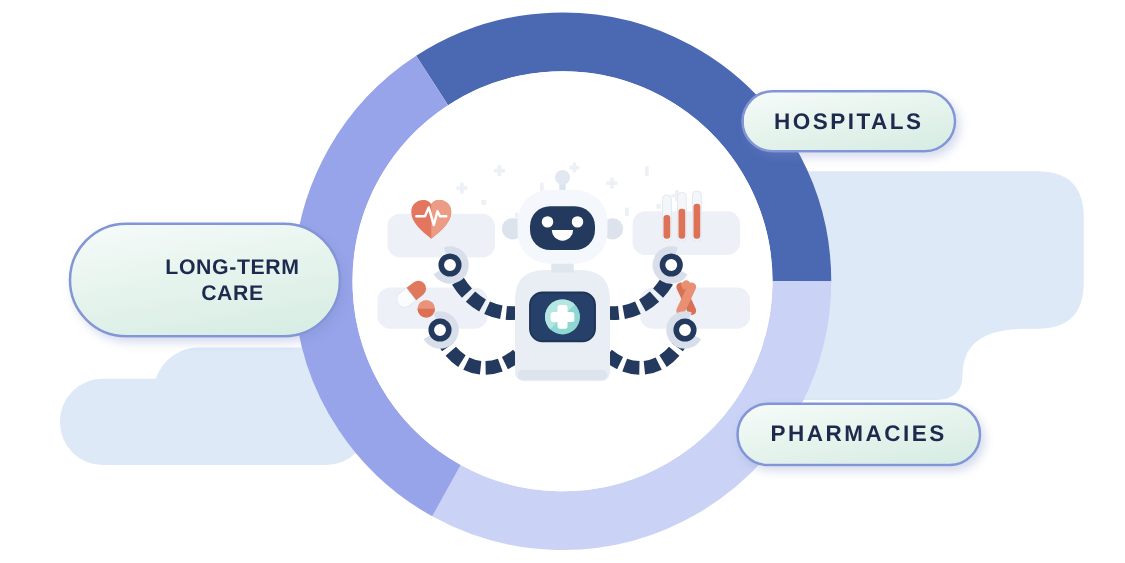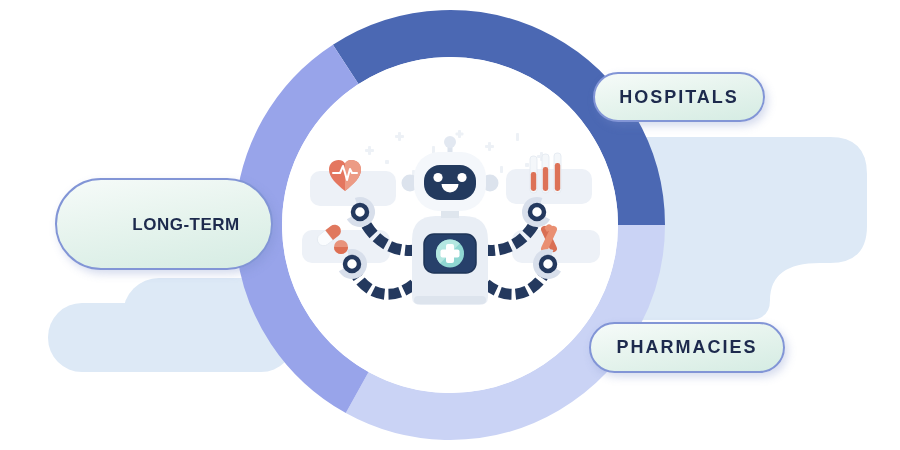--- a/index.html
+++ b/index.html
@@ -157,20 +157,21 @@
     </g>
   </svg>
 
   <div class="pill pill-hospitals">
     <span>HOSPITALS</span>
   </div>
 
   <div class="pill pill-ltc">
     <div class="lines">
       <span>LONG-TERM</span>
+      <span>CARE</span>
     </div>
   </div>
 
   <div class="pill pill-pharmacies">
     <span>PHARMACIES</span>
   </div>
 
 </div>
 
 </body></html>

